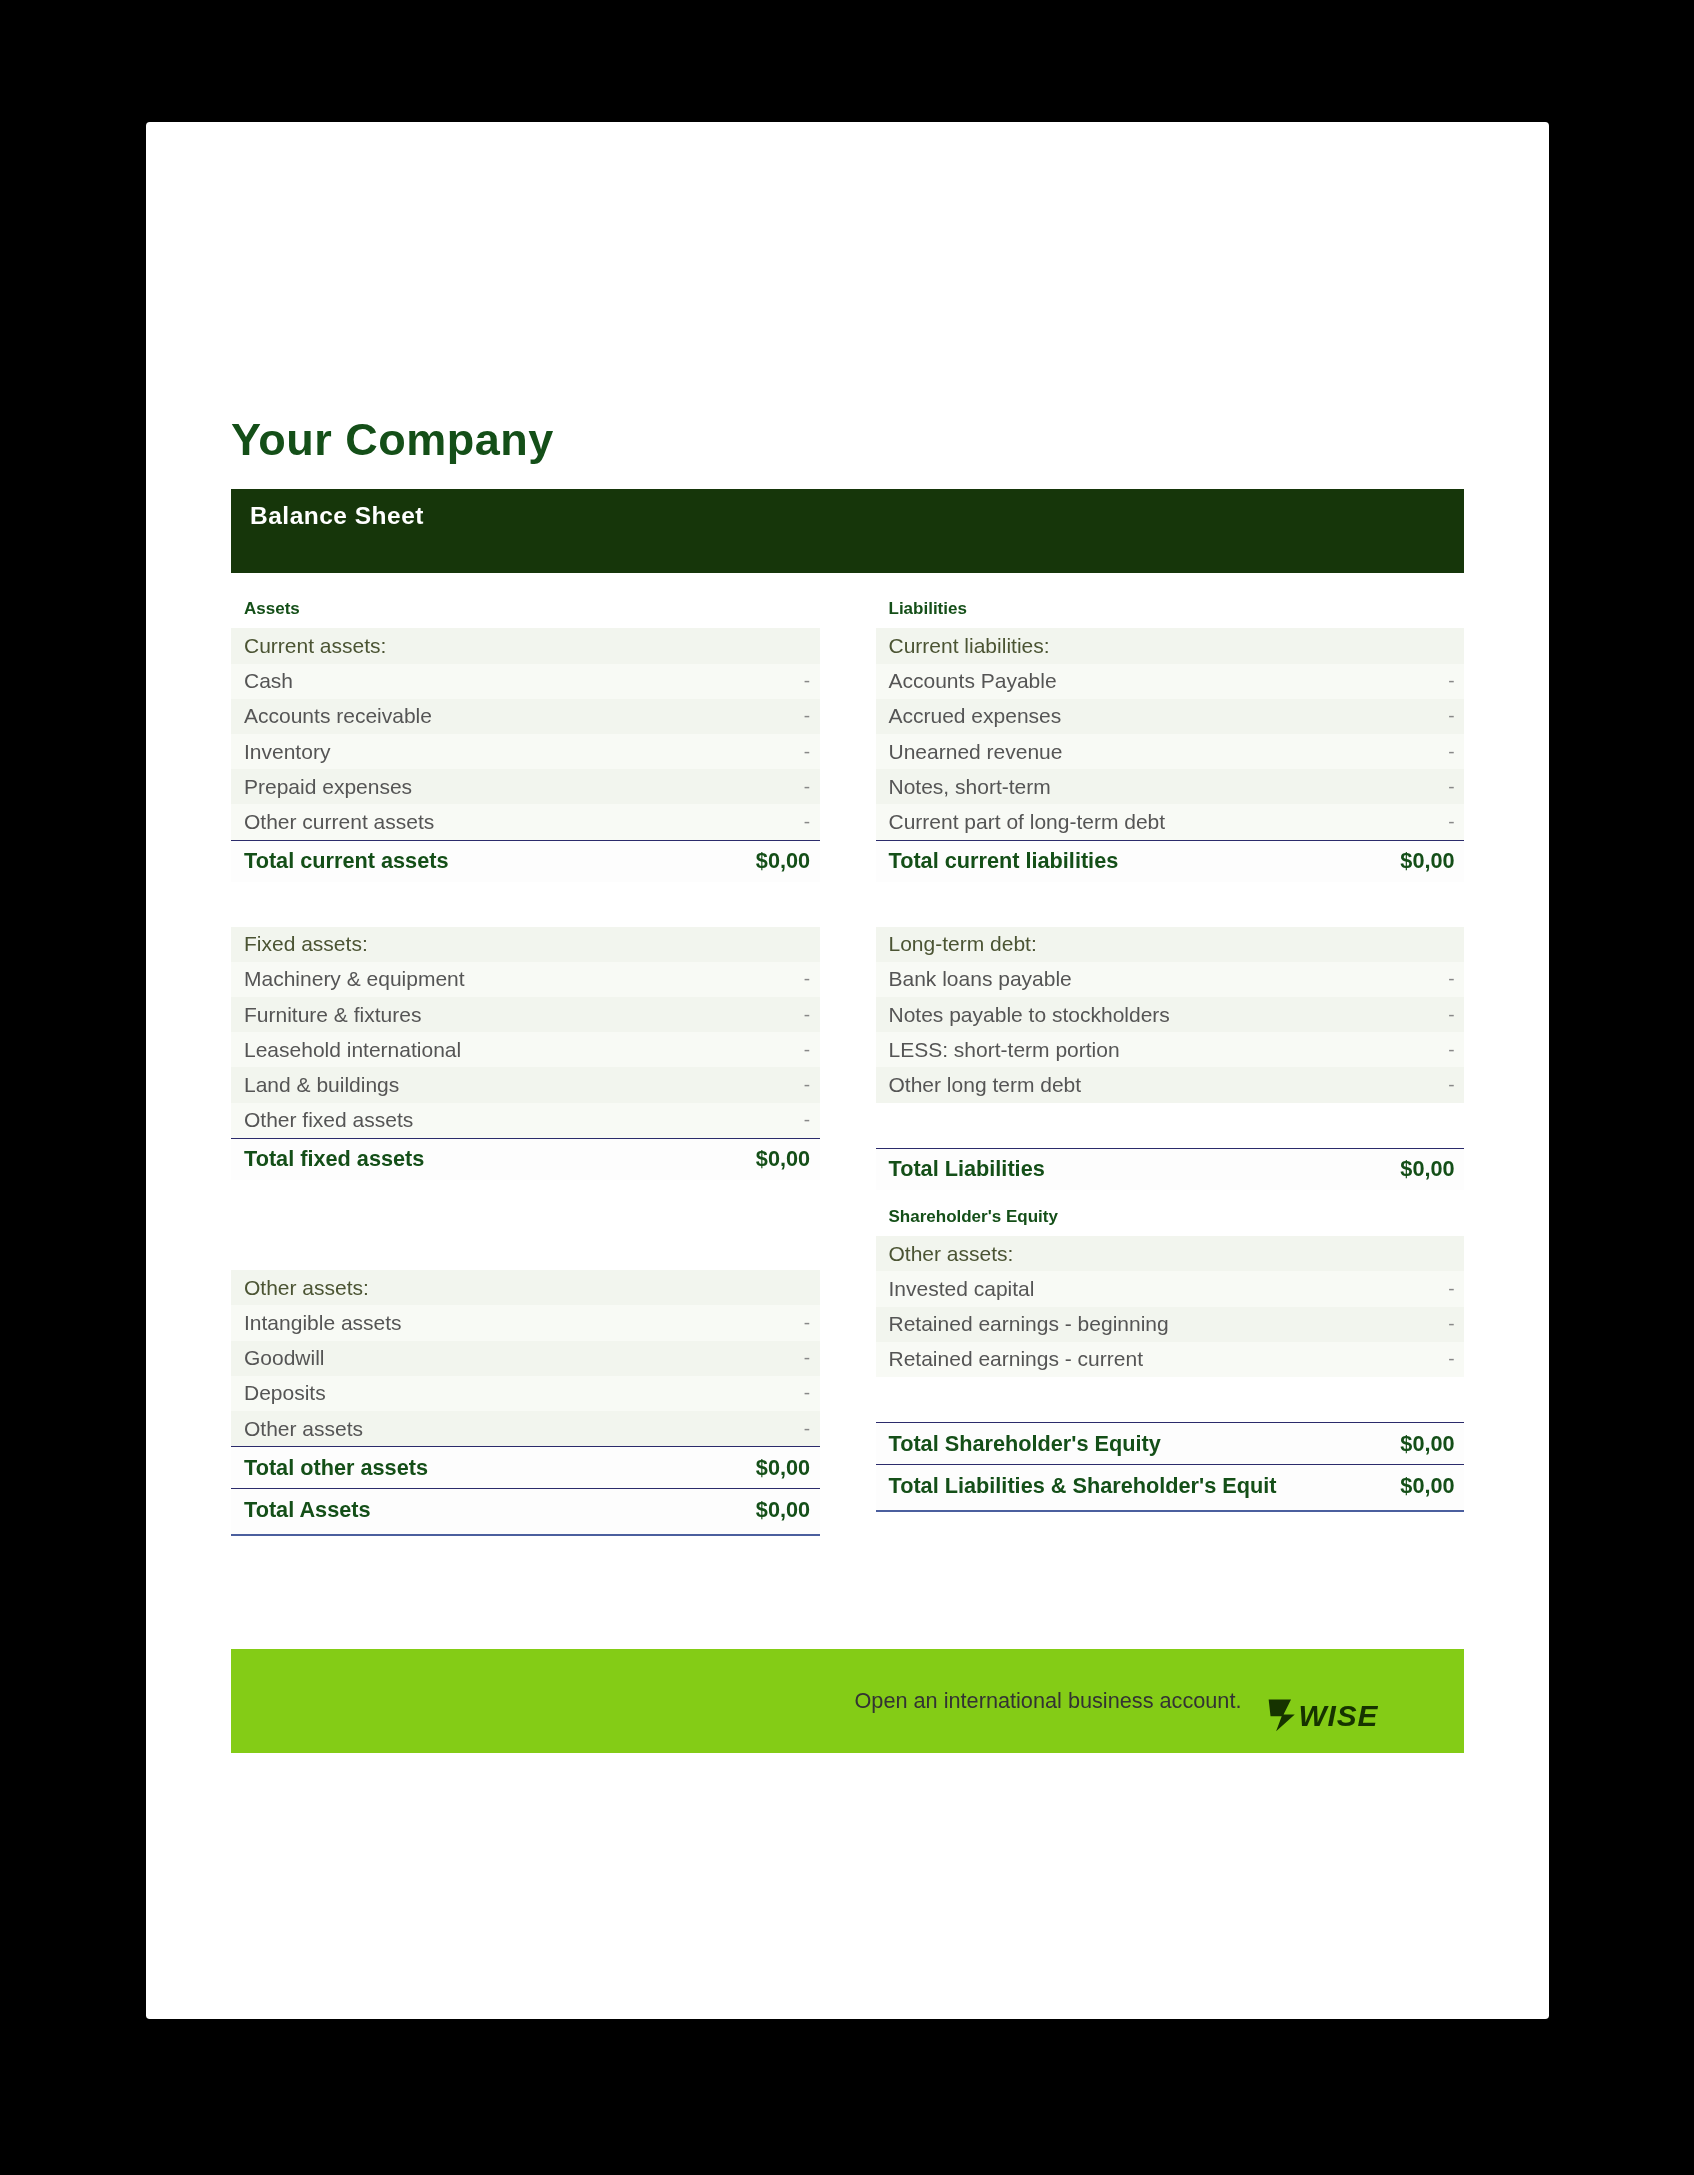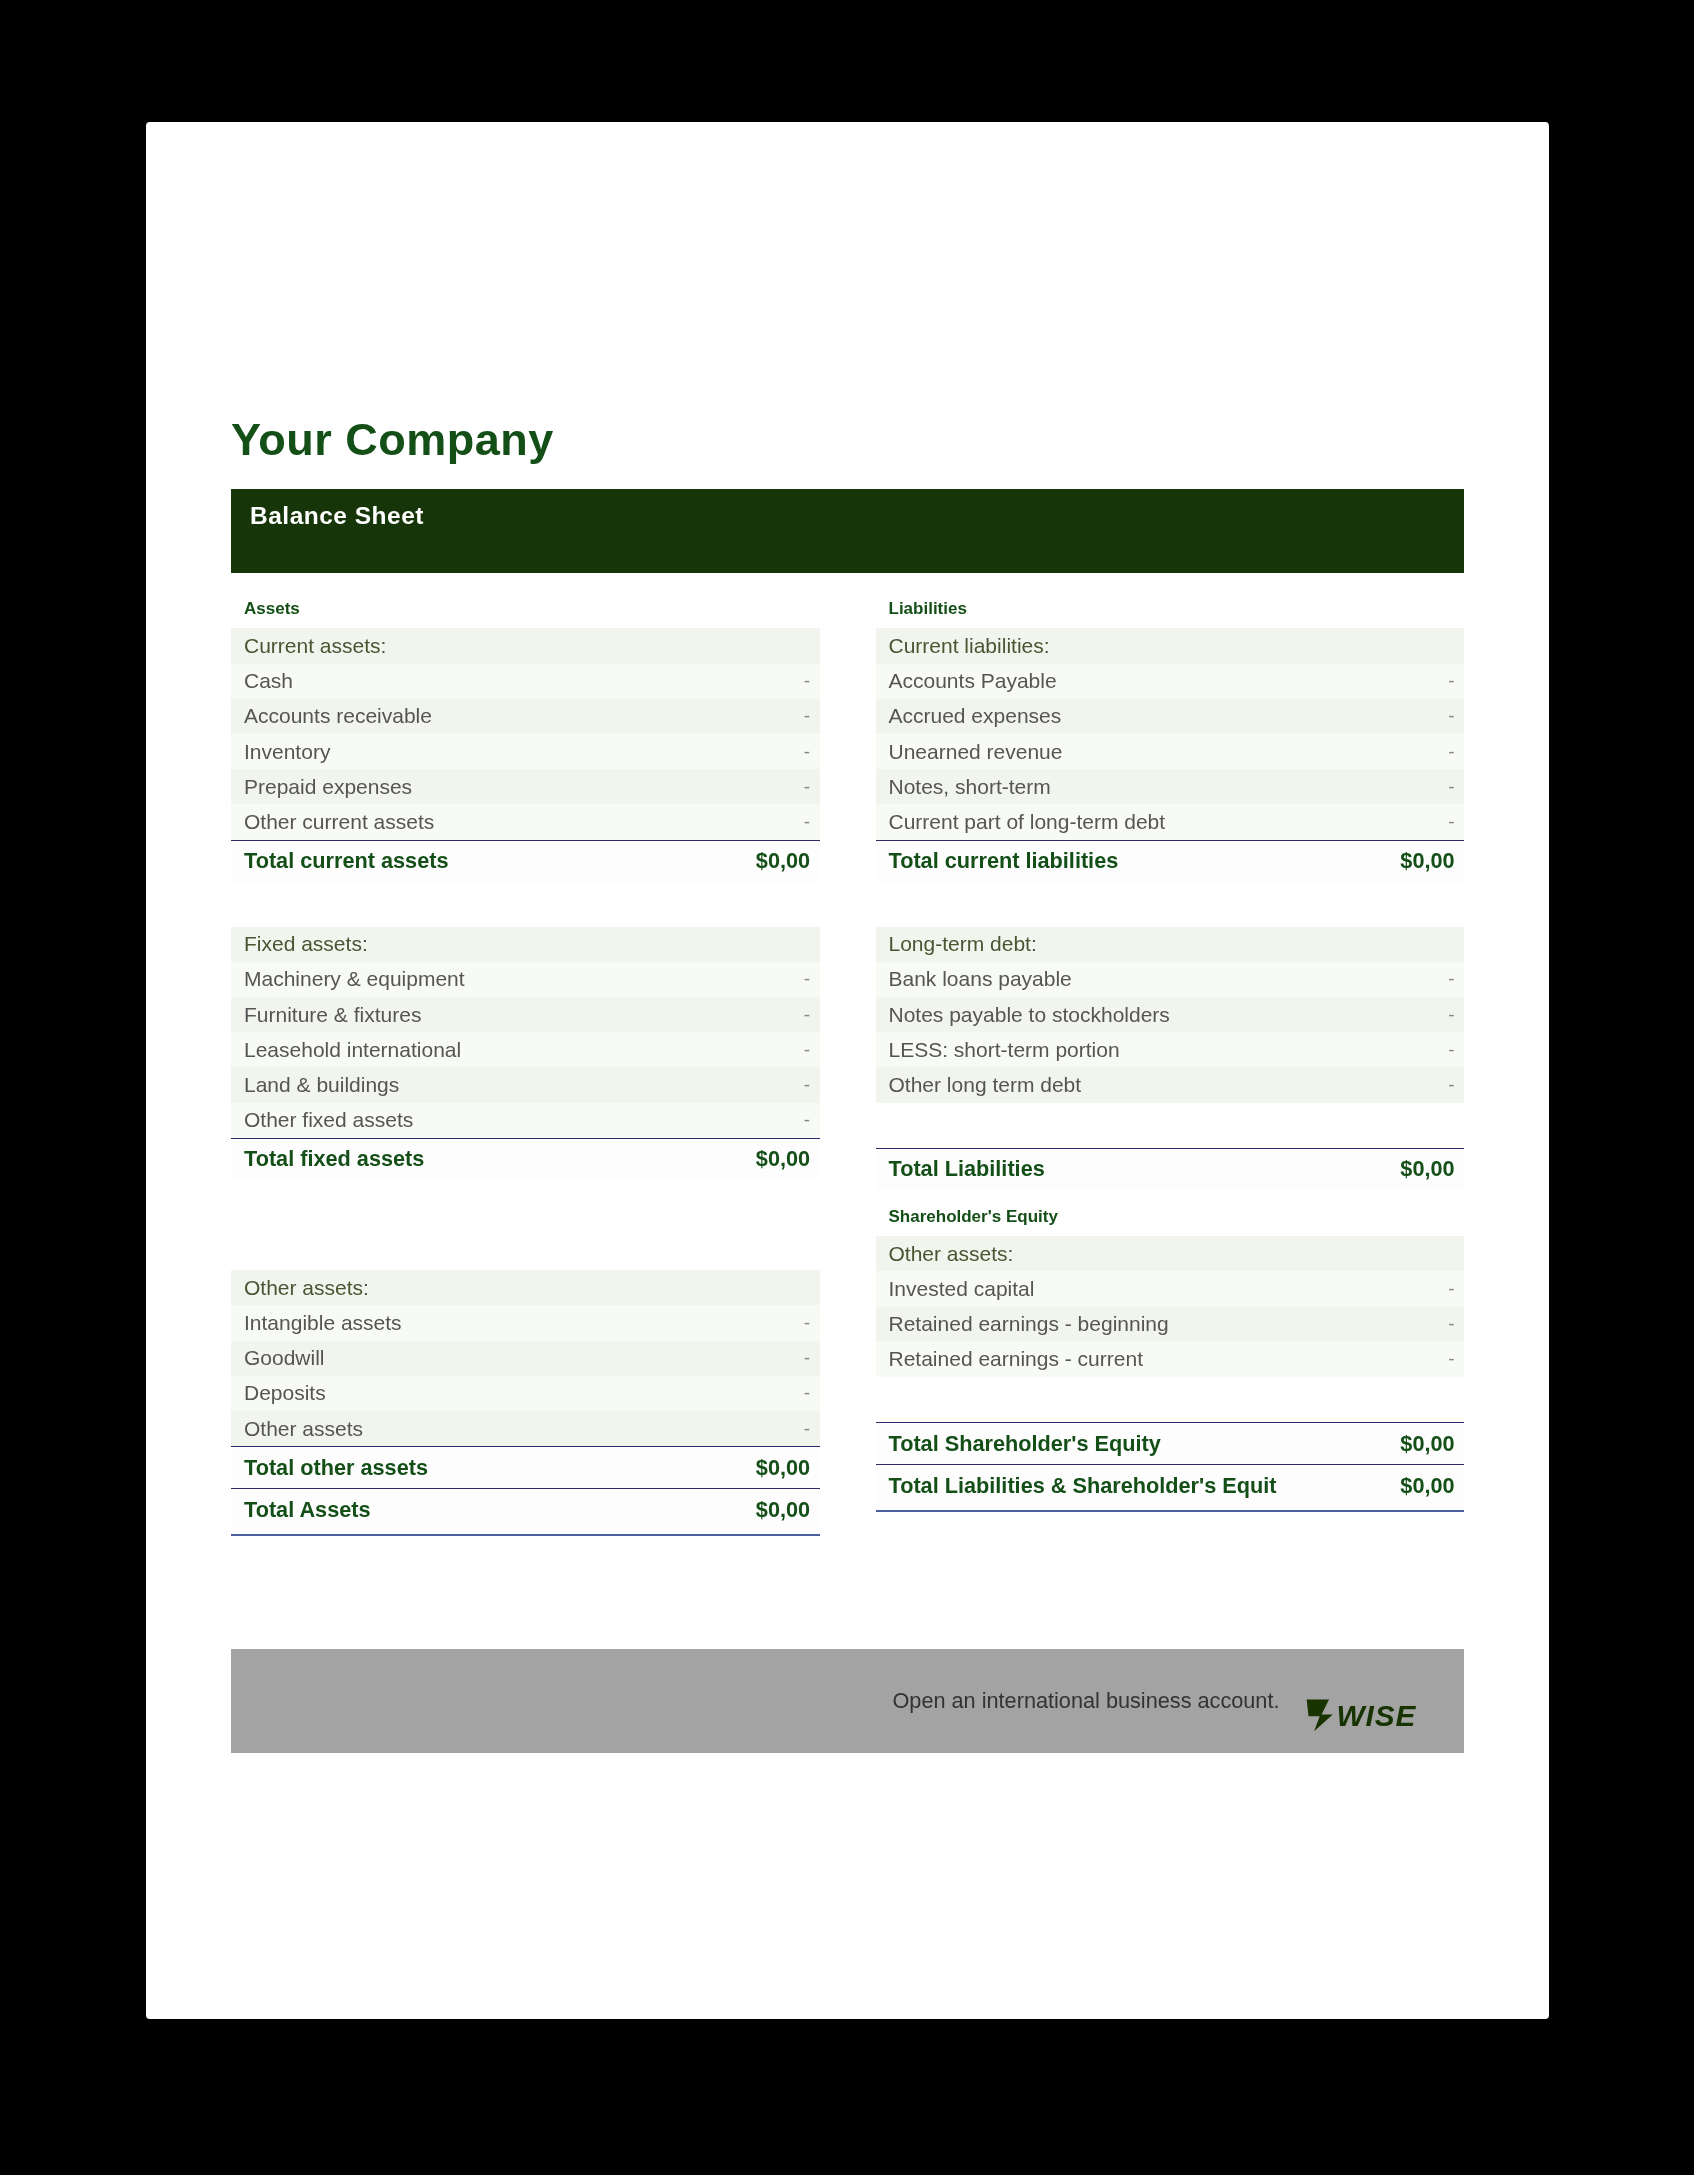--- a/index.html
+++ b/index.html
@@ -96,25 +96,26 @@
   }
   .total-row .val { font-weight: 800; color: #144f18; font-size: 21.7px; }
 
   .grand-bottom {
     border-bottom: 2.8px solid #4b5f9e;
     padding-bottom: 11.3px;
   }
 
   .footer-bar {
     margin-top: 113px;
-    background: #a3a3a3;
+    background: #84cc16;
     height: 104px;
     display: flex;
     align-items: center;
     justify-content: flex-end;
+    padding-right: 38px;
     gap: 24.5px;
   }
   .footer-text {
     font-size: 21.7px;
     color: #333;
   }
   .wise-logo {
     display: inline-flex;
     align-items: center;
     font-family: Arial, sans-serif;

